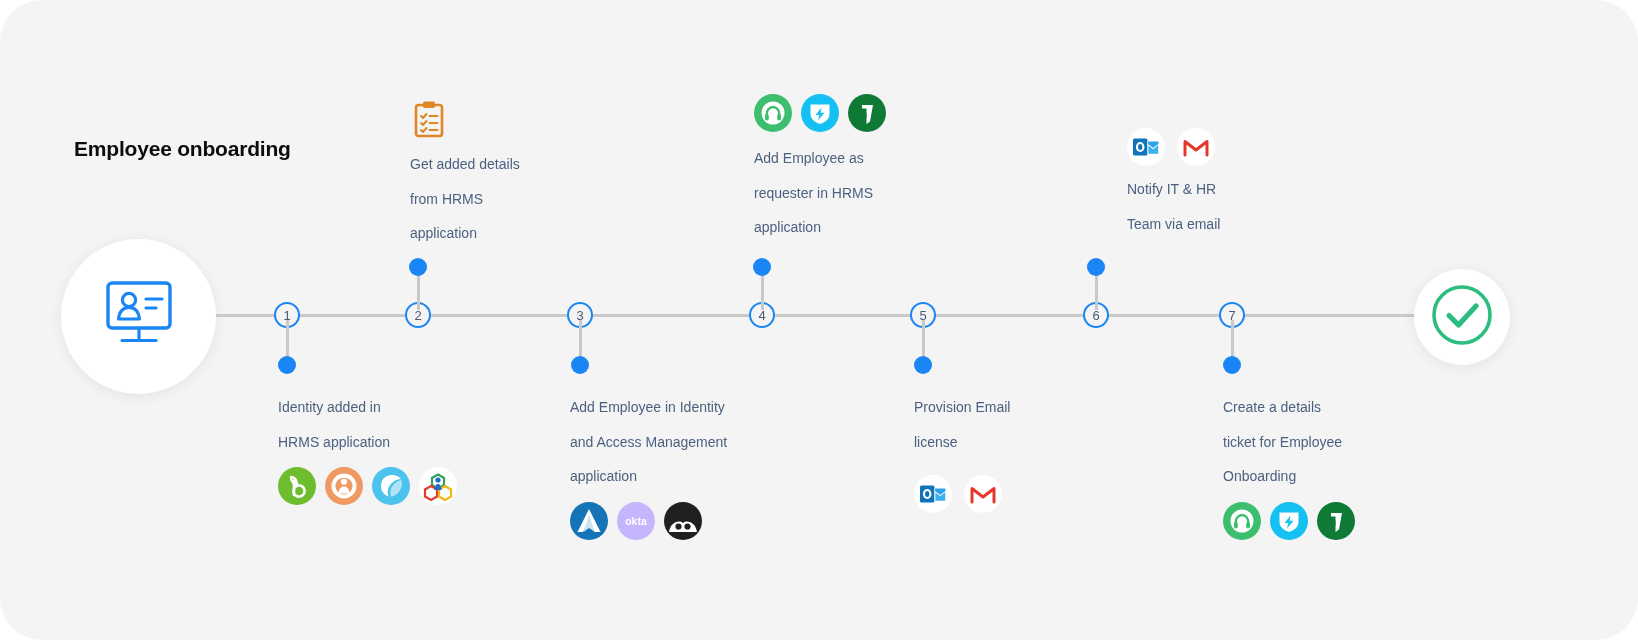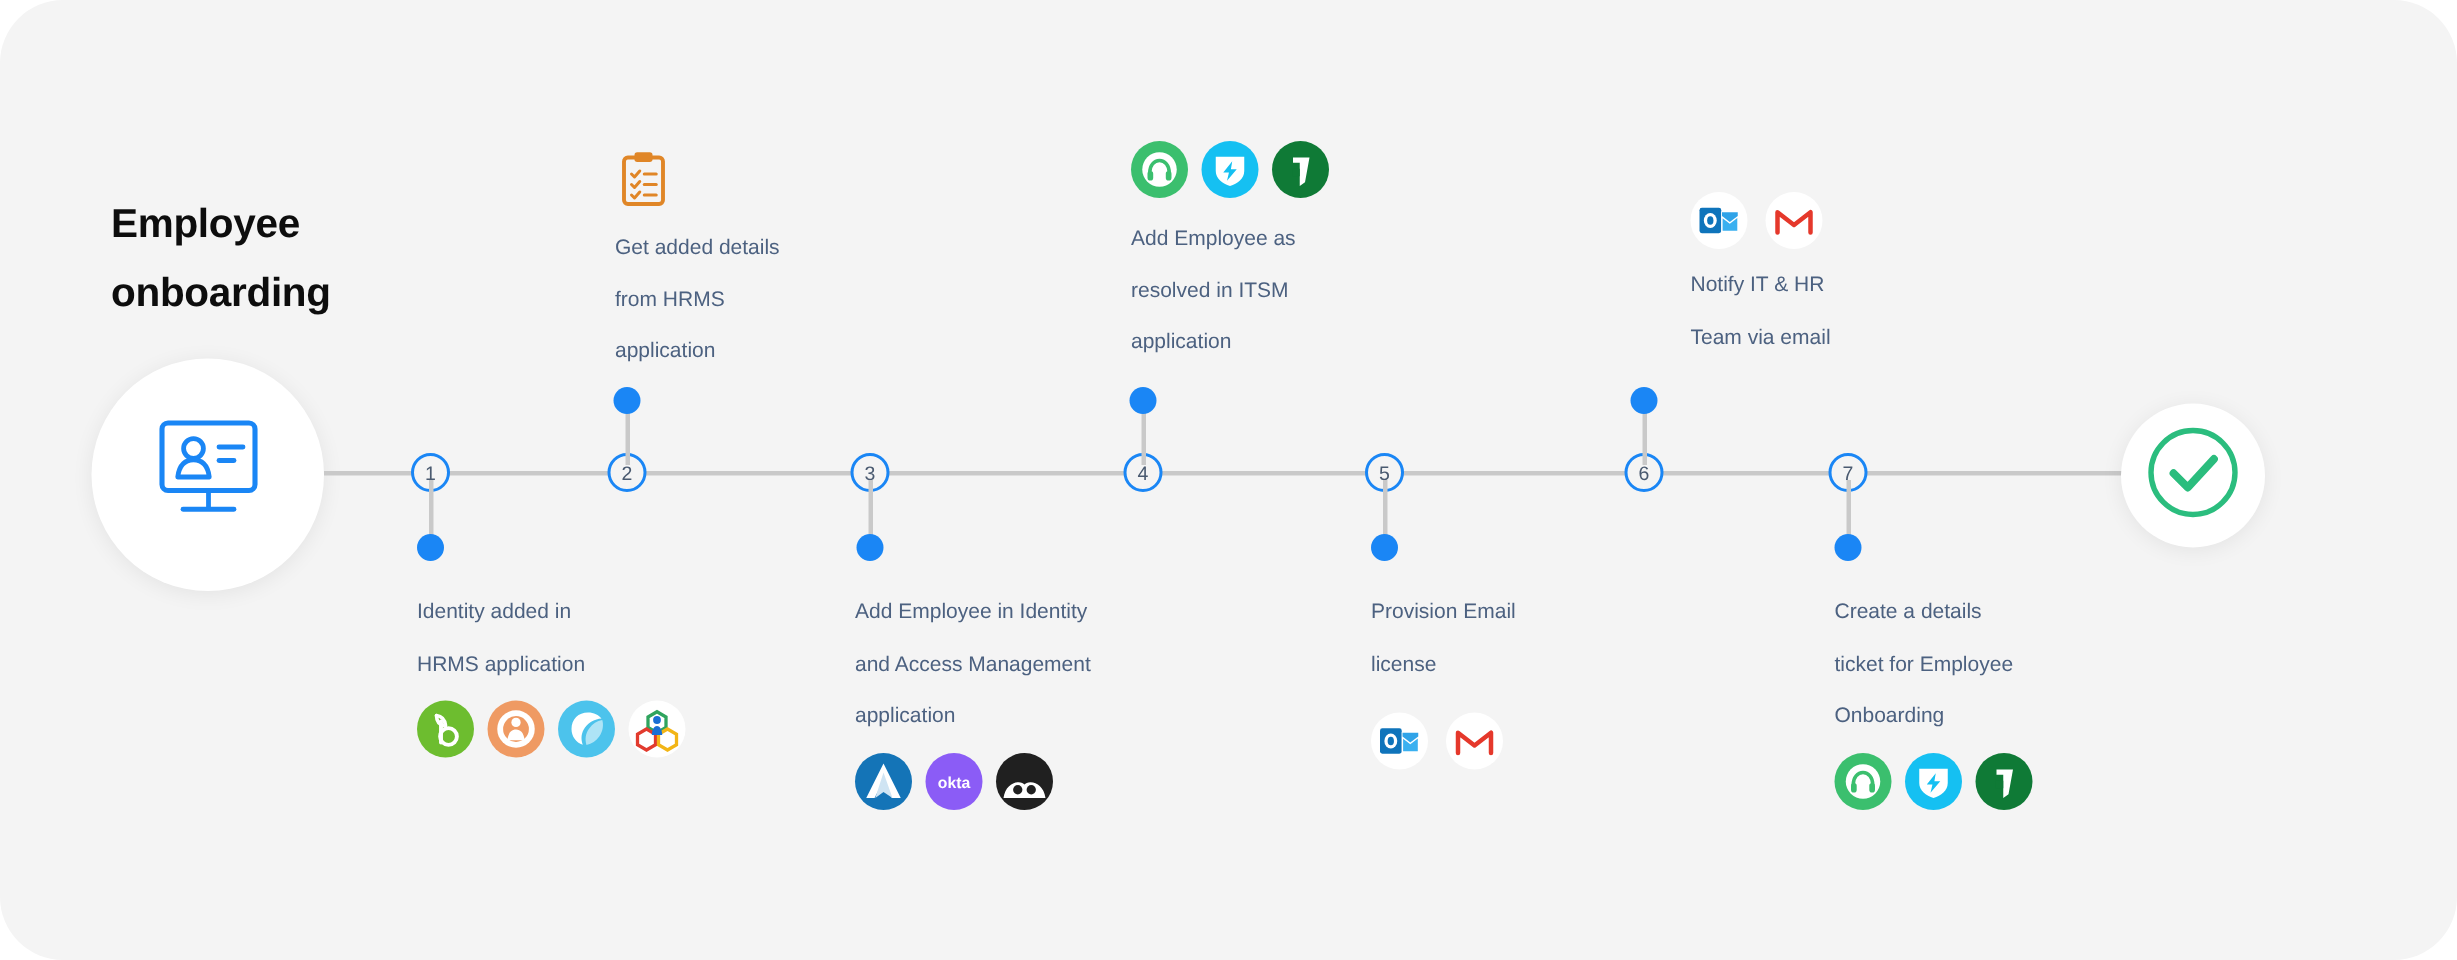--- a/index.html
+++ b/index.html
@@ -28,21 +28,21 @@
     border-radius: 42px;
     overflow: hidden;
   }
 
   
   #flow-title {
     position: absolute;
     left: 74px;
     top: 126px;
     width: 230px;
-    font-size: 27px;
+    font-size: 21px;
     font-weight: bold;
     line-height: 46px;
     color: #0d0d0d;
     letter-spacing: -0.2px;
   }
 
   
   #start-node {
     position: absolute;
     left: 61px;
@@ -260,21 +260,21 @@
       <div class="step-label">Add Employee in Identity
 and Access Management
 application</div>
       <div class="icon-row">
         <span class="app-icon" style="background:#1474b7;">
           <svg width="38" height="38" viewBox="0 0 38 38">
             <path d="M19 7 L30.5 30 L24.5 30 L19 18.5 L13 30 L7.5 30 Z" fill="#ffffff"></path>
             <path d="M19 13 L25 30 L19 26 L13.5 30 Z" fill="#cfe4f3"></path>
           </svg>
         </span>
-        <span class="app-icon" style="background:#8b5cf6;">
+        <span class="app-icon" style="background:#c4b5fd;">
           <svg width="38" height="38" viewBox="0 0 38 38">
             <text x="19" y="23" text-anchor="middle" fill="#ffffff" font-family="Liberation Sans, sans-serif" font-size="10.5" font-weight="bold">okta</text>
           </svg>
         </span>
         <span class="app-icon" style="background:#202020;">
           <svg width="38" height="38" viewBox="0 0 38 38">
             <path d="M5 30 C6 23 10.5 19.5 15 19.5 C17 19.5 18.3 20.2 19 21 C19.7 20.2 21 19.5 23 19.5
                      C27.5 19.5 32 23 33 30 Z" fill="#ffffff"></path>
             <circle cx="14.5" cy="24.5" r="3.1" fill="#202020"></circle>
             <circle cx="23.5" cy="24.5" r="3.1" fill="#202020"></circle>
@@ -305,21 +305,21 @@
           </svg>
         </span>
         <span class="app-icon" style="background:#0f7a36;">
           <svg width="38" height="38" viewBox="0 0 38 38">
             <path d="M14 11 L25 11 L22 27.5 L18.5 30 L18.5 14.5 L14 14.5 Z" fill="#ffffff"></path>
             <rect x="13.5" y="18.5" width="5" height="5" fill="#0f7a36"></rect>
           </svg>
         </span>
       </div>
       <div class="step-label">Add Employee as
-resolved in ITSM
+requester in HRMS
 application</div>
     </div>
 
     <div class="step-circle" style="left:923px; top:315px;">
       <span>5</span>
     </div>
     <div class="stem" style="left:923px; top:320px; height:45px;"></div>
     <div class="node-dot" style="left:923px; top:356px;"></div>
     <div class="step-block" style="left:914px; top:390px; width:220px;">
       <div class="step-label">Provision Email

